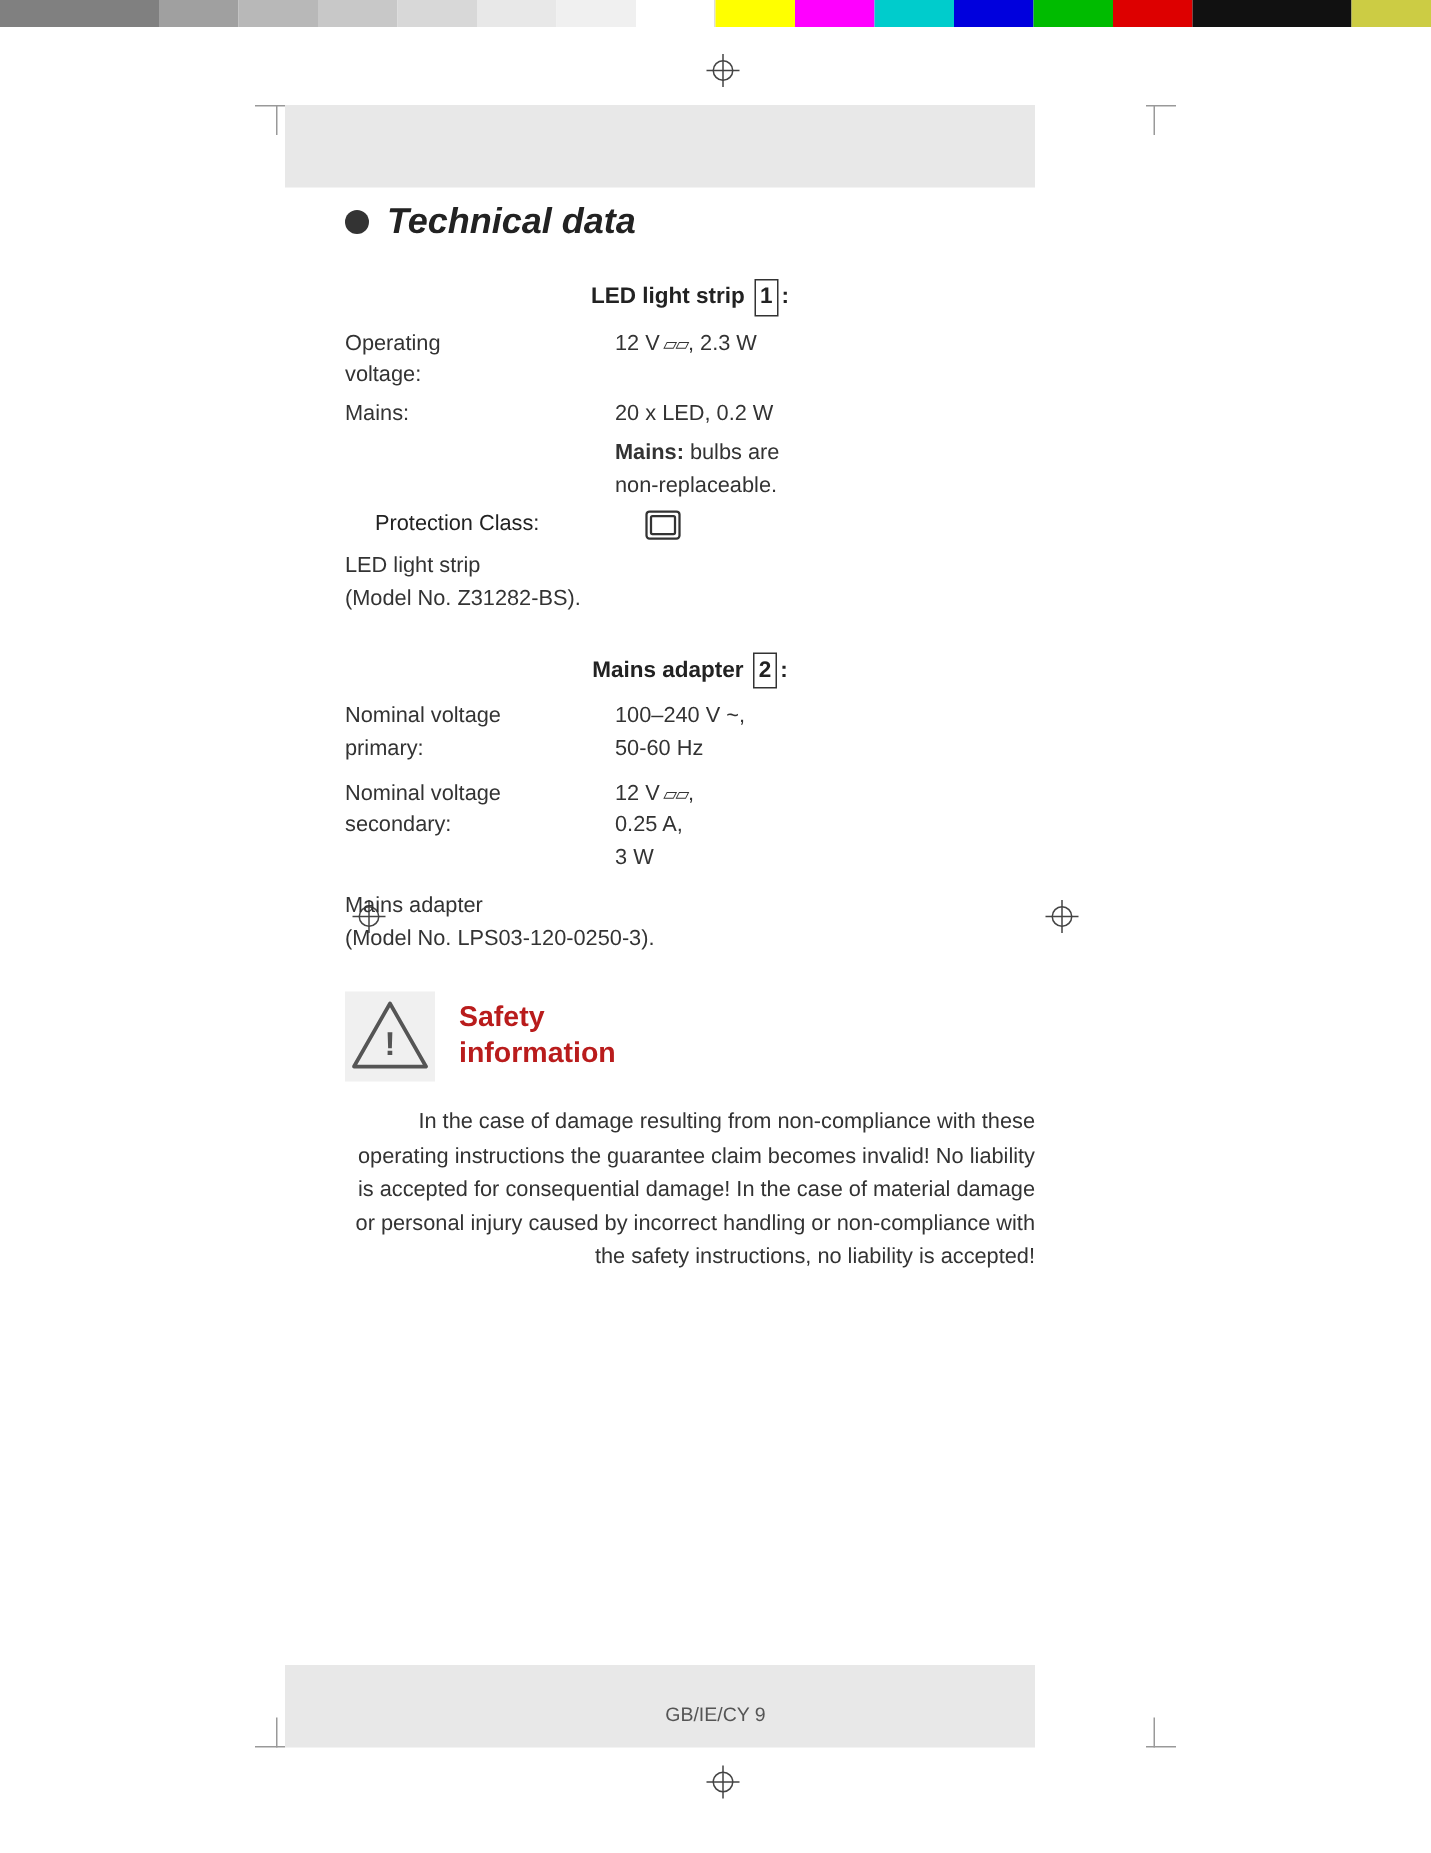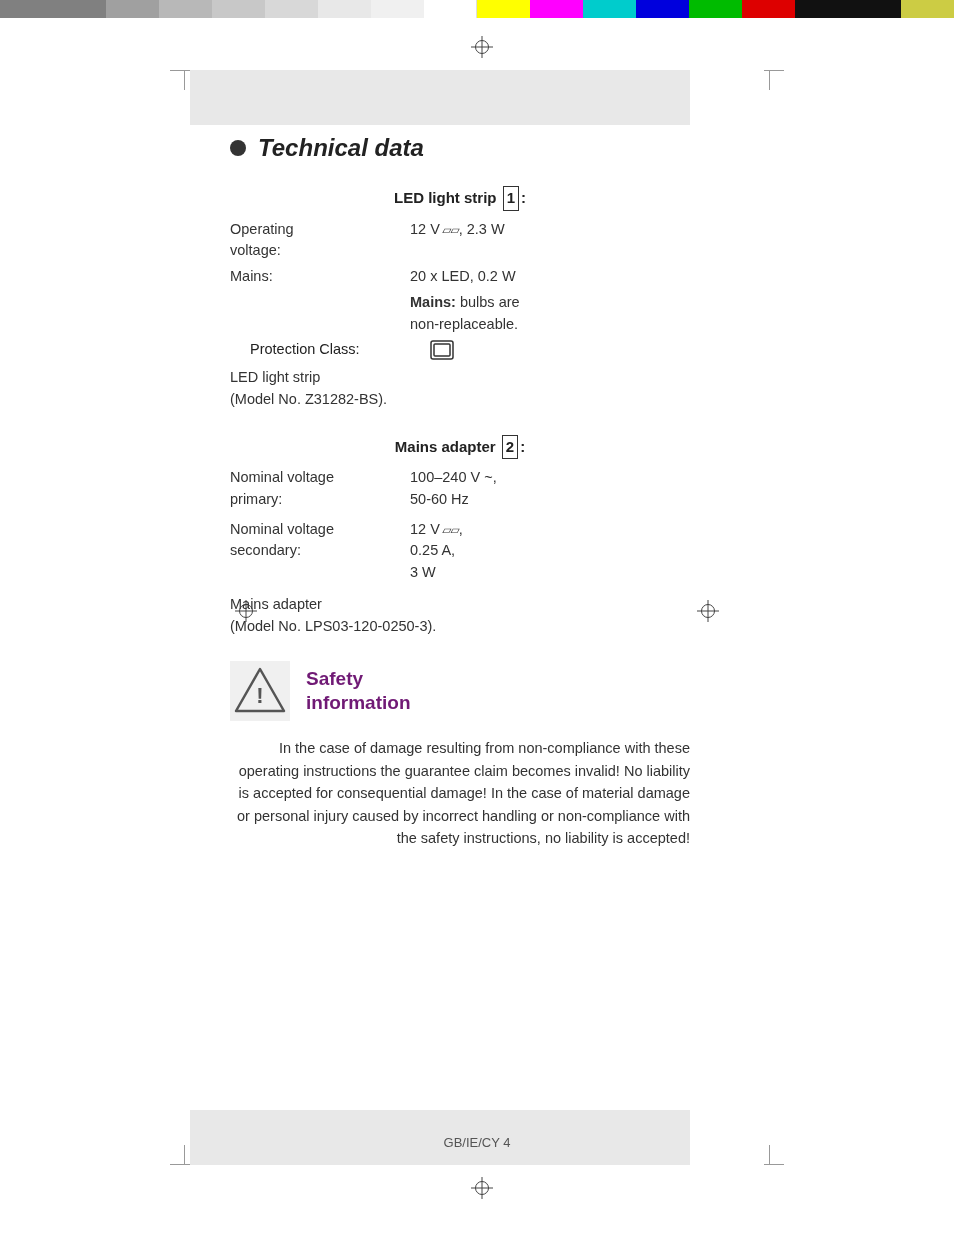--- a/index.html
+++ b/index.html
@@ -261,21 +261,21 @@
       flex-shrink: 0;
       background: #f0f0f0;
       display: flex;
       align-items: center;
       justify-content: center;
     }
 
     .safety-title {
       font-size: 19px;
       font-weight: bold;
-      color: #701a75;
+      color: #b91c1c;
       line-height: 1.3;
     }
 
     .safety-text {
       font-size: 14.5px;
       color: #333;
       line-height: 1.55;
       text-align: right;
     }
 
@@ -424,14 +424,14 @@
         <span>Safety</span><br>
         <span>information</span>
       </div>
     </div>
     <p class="safety-text">In the case of damage resulting from non-compliance with these operating instructions the guarantee claim becomes invalid! No liability is accepted for consequential damage! In the case of material damage or personal injury caused by incorrect handling or non-compliance with the safety instructions, no liability is accepted!</p>
   </div>
 
 </div>
 
 <div class="page-footer">
-  <span>GB/IE/CY    4</span>
+  <span>GB/IE/CY    9</span>
 </div>
 
 </body></html>

